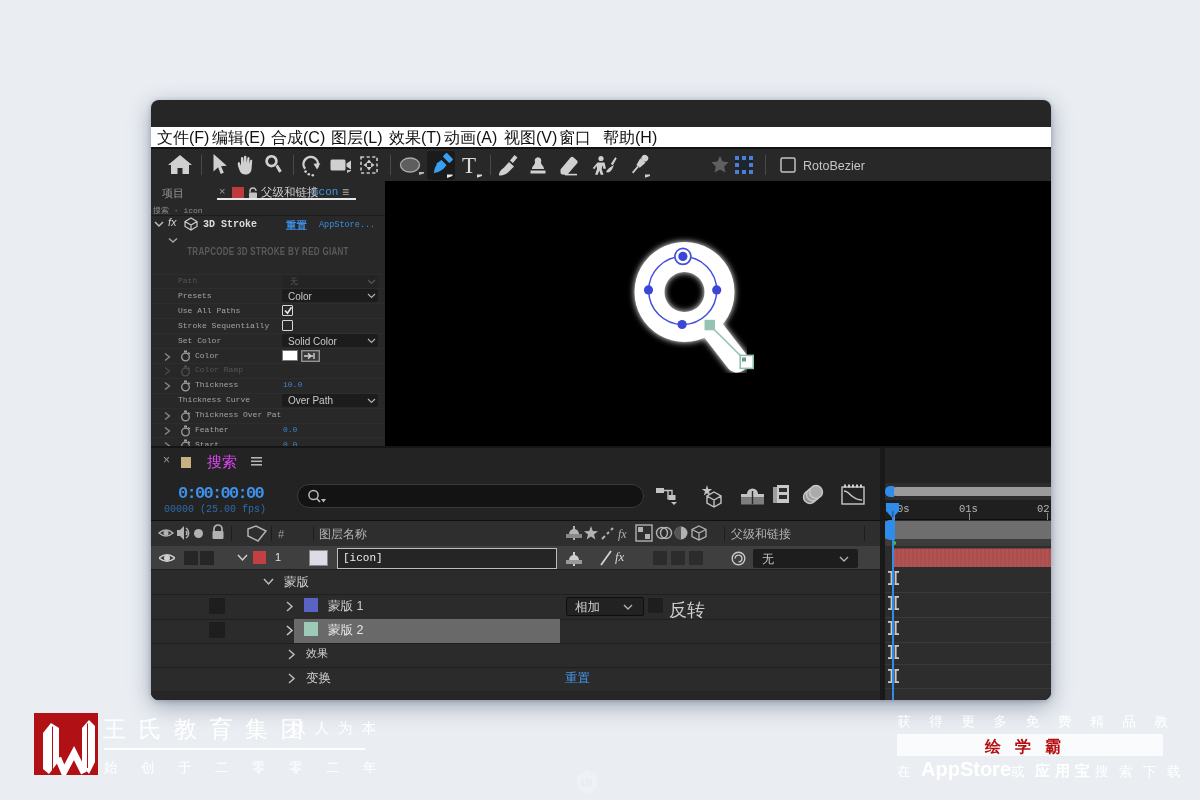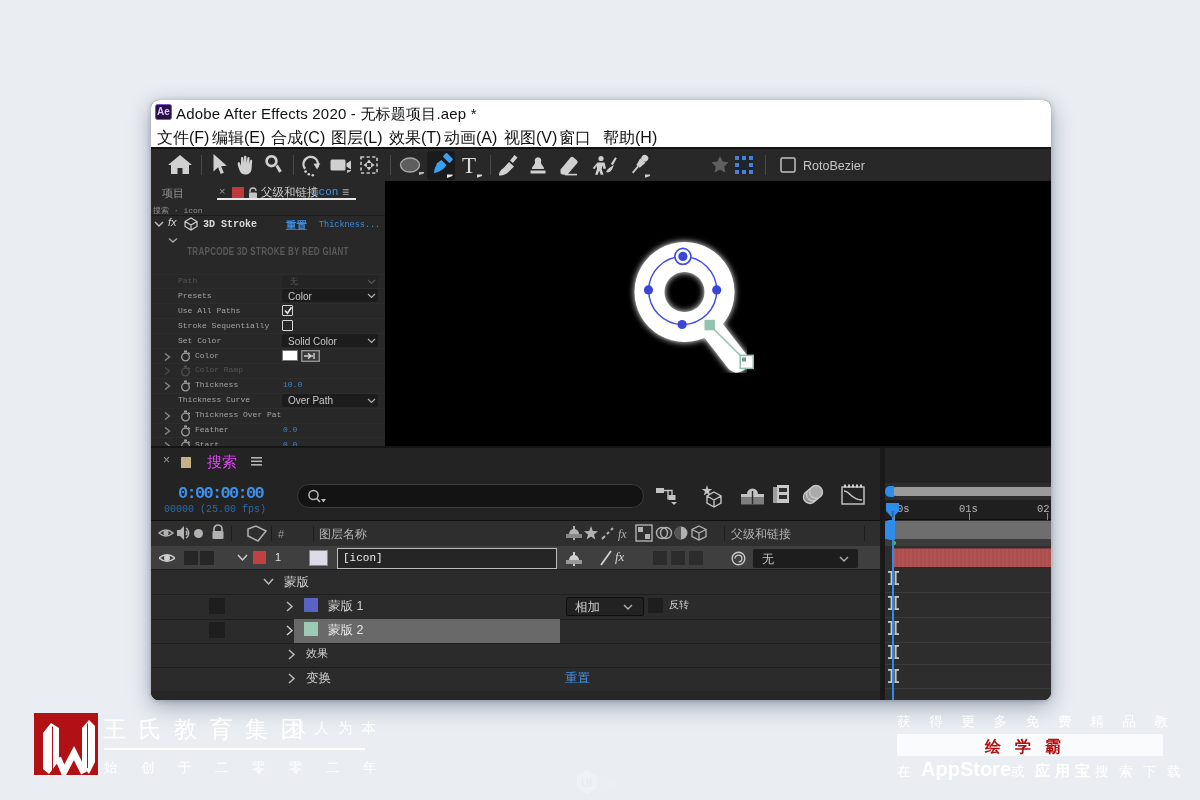--- a/index.html
+++ b/index.html
@@ -9,24 +9,20 @@
 #aeicon{position:absolute;left:4px;top:4px;width:17px;height:16px;background:#261343;border:1px solid #8052cc;border-radius:2.5px;color:#dfc5ff;font-size:10px;font-weight:bold;text-align:center;line-height:14px}
 #menubar{position:absolute;left:0;top:27px;width:900px;height:20px;background:#fff;font-size:16px;color:#111;white-space:nowrap}
 #menubar span{position:absolute;top:1px}
 #toolbar{position:absolute;left:0;top:47px;width:900px;height:34px;background:#282828;border-top:1px solid #0c0c0c}
 #leftpanel{position:absolute;left:0;top:81px;width:234px;height:266px;background:#282828;font-size:10px;color:#a6a6a6}
 #comp{position:absolute;left:234px;top:81px;width:666px;height:266px;background:#000}
 #timeline{position:absolute;left:0;top:347px;width:900px;height:253px;background:#232323}
 .mono{font-family:"Liberation Mono",monospace}
 </style></head><body>
 <div id="win">
-  <div id="titlebar">
-    <div id="aeicon">Ae</div>
-    <div id="title">Adobe After Effects 2020 - 无标题项目.aep *</div>
-  </div>
   <div id="menubar">
     <span style="left:6px">文件(F)</span>
       <span style="left:61px">编辑(E)</span>
       <span style="left:120px">合成(C)</span>
       <span style="left:180px">图层(L)</span>
       <span style="left:238px">效果(T)</span>
       <span style="left:293px">动画(A)</span>
       <span style="left:353px">视图(V)</span>
       <span style="left:408px">窗口</span>
       <span style="left:452px">帮助(H)</span>
@@ -133,21 +129,21 @@
 
     <svg class="abs" style="left:3px;top:39px" width="10" height="8">
         <path d="M1,2 l4,4 4,-4" stroke="#bbb" stroke-width="1.5" fill="none"></path>
       </svg>
     <div class="abs" style="left:17px;top:35px;font-size:11px;font-style:italic;color:#d0d0d0">fx</div>
     <svg class="abs" style="left:33px;top:36px" width="14" height="14">
         <path d="M7,1 L13,4.5 L13,9.5 L7,13 L1,9.5 L1,4.5 Z M1,4.5 L7,8 L13,4.5 M7,8 L7,13" fill="none" stroke="#ccc" stroke-width="1.2"></path>
       </svg>
     <div class="abs mono" style="left:52px;top:38px;font-size:10px;color:#dcdcdc;font-weight:bold">3D Stroke</div>
     <div class="abs mono" style="left:135px;top:38px;font-size:10.5px;color:#3c8de0;font-weight:bold">重置</div>
-    <div class="abs mono" style="left:168px;top:39px;font-size:8.5px;color:#3c8de0">Thickness...</div>
+    <div class="abs mono" style="left:168px;top:39px;font-size:8.5px;color:#3c8de0">AppStore...</div>
     <svg class="abs" style="left:17px;top:56px" width="10" height="7">
         <path d="M1,1.5 l4,3.5 4,-3.5" stroke="#a2a2a2" stroke-width="1.5" fill="none"></path>
       </svg>
     <div class="abs" style="left:0;top:66px;width:234px;text-align:center;font-size:8px;font-weight:bold;letter-spacing:.3px;color:#5a5a5a;transform:scaleY(1.35);transform-origin:center">TRAPCODE 3D STROKE BY RED GIANT</div>
     <div id="rows" class="mono" style="position:absolute;left:0;top:0;width:234px;height:266px;font-size:8px;overflow:hidden">
         <div class="abs" style="left:0;top:92.5px;width:234px;height:15px;border-top:1px solid #2d2d2d"></div>
 <div class="abs" style="left:27px;top:95.0px;color:#555">Path</div>
 <div class="abs" style="left:131px;top:93.5px;width:96px;height:13px;background:#242424;border-radius:2px"></div>
 <div class="abs" style="left:139px;top:95.0px;color:#575757">无</div>
 <svg class="abs" style="left:216px;top:97.5px" width="9" height="6">
@@ -453,21 +449,21 @@
         <path d="M1,1 l5,4.5 -5,4.5" stroke="#bbb" stroke-width="1.5" fill="none"></path>
       </svg>
 <div class="abs" style="left:153px;top:151px;width:14px;height:14px;background:#5a62c4"></div>
 <div class="abs" style="left:177px;top:151px;font-size:12.5px;color:#cfcfcf">蒙版 1</div>
 <div class="abs" style="left:415px;top:150px;width:78px;height:19px;background:#222;border:1px solid #0e0e0e;border-radius:2px"></div>
 <div class="abs" style="left:424px;top:152px;font-size:12.5px;color:#cfcfcf">相加</div>
 <svg class="abs" style="left:472px;top:157px" width="10" height="7">
         <path d="M1,1 l4,4 4,-4" stroke="#b0b0b0" stroke-width="1.4" fill="none"></path>
       </svg>
 <div class="abs" style="left:497px;top:151px;width:15px;height:15px;background:#1e1e1e"></div>
-<div class="abs" style="left:518px;top:151px;font-size:10px;color:#cfcfcf">反转</div>
+<div class="abs" style="left:518px;top:151px;font-size:18px;color:#cfcfcf">反转</div>
 <div class="abs" style="left:143px;top:171.5px;width:266px;height:24px;background:#696969"></div>
 <div class="abs" style="left:58px;top:175px;width:16px;height:16px;background:#1e1e1e"></div>
 <svg class="abs" style="left:135px;top:178px" width="8" height="11">
         <path d="M1,1 l5,4.5 -5,4.5" stroke="#ccc" stroke-width="1.5" fill="none"></path>
       </svg>
 <div class="abs" style="left:153px;top:175px;width:14px;height:14px;background:#9ccab6"></div>
 <div class="abs" style="left:177px;top:175px;font-size:12.5px;color:#e6e6e6">蒙版 2</div>
 <svg class="abs" style="left:137px;top:202px" width="8" height="11">
         <path d="M1,1 l5,4.5 -5,4.5" stroke="#bbb" stroke-width="1.5" fill="none"></path>
       </svg>

